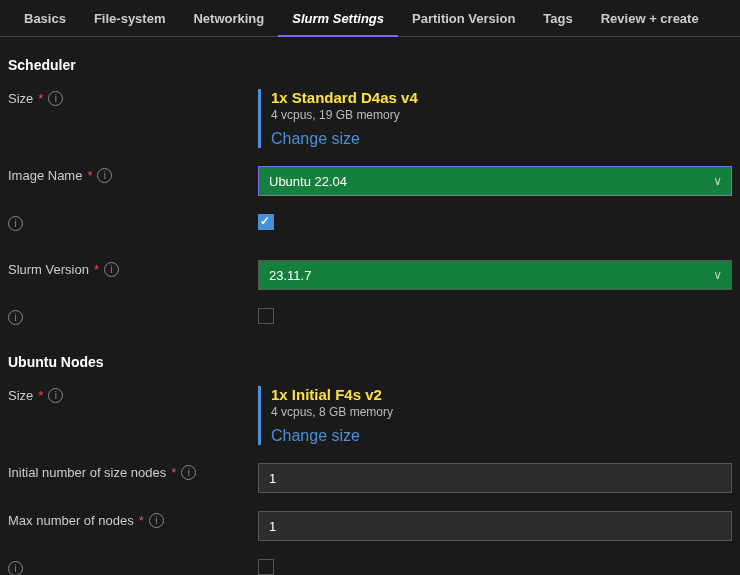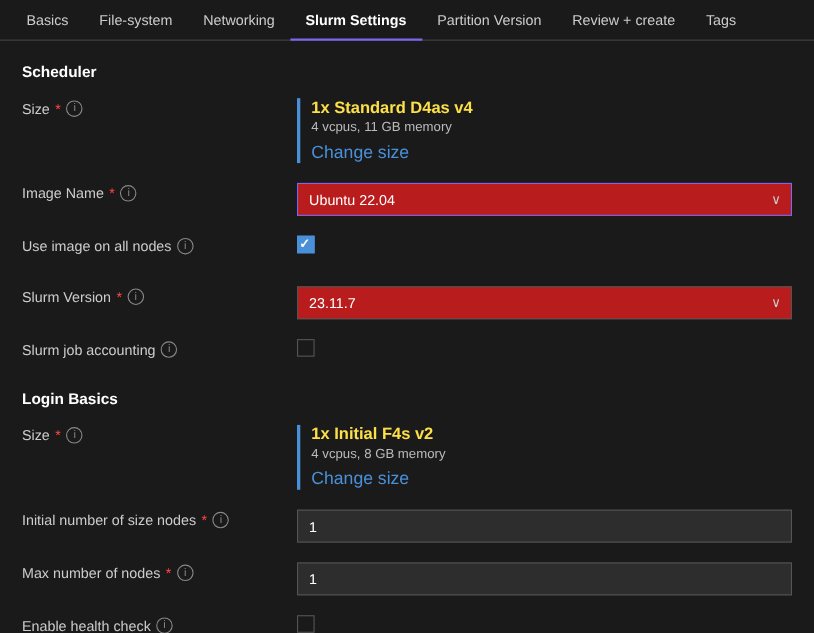--- a/index.html
+++ b/index.html
@@ -25,38 +25,40 @@
     .nav-tab {
       padding: 8px 14px;
       cursor: pointer;
       color: #ccc;
       font-size: 13px;
       white-space: nowrap;
       position: relative;
       height: 37px;
       display: flex;
       align-items: center;
+      font-weight: bold;
     }
     .nav-tab.active {
       color: #ffffff;
       font-weight: 600;
+      font-style: italic;
     }
     .nav-tab.active::after {
       content: '';
       position: absolute;
       bottom: 0;
       left: 0;
       right: 0;
       height: 2px;
       background: #7b68ee;
     }
 
     
     .content {
-      padding: 20px 20px;
+      padding: 20px 8px;
       overflow-y: auto;
       height: calc(575px - 37px);
     }
 
     
     .section-header {
       font-size: 14px;
       font-weight: 700;
       color: #ffffff;
       margin-bottom: 16px;
@@ -120,21 +122,21 @@
     .vm-size-change {
       color: #4a90d9;
       font-size: 16px;
       margin-top: 8px;
       cursor: pointer;
     }
 
     
     .select-field {
       width: 100%;
-      background: #b91c1c;
+      background: #15803d;
       border: 1px solid #7b68ee;
       color: #ffffff;
       padding: 5px 30px 5px 10px;
       font-size: 13px;
       appearance: none;
       cursor: pointer;
       position: relative;
       height: 30px;
       outline: none;
     }
@@ -204,38 +206,38 @@
   </style>
 </head>
 <body>
 
 <nav class="nav-tabs">
   <div class="nav-tab">Basics</div>
   <div class="nav-tab">File-system</div>
   <div class="nav-tab">Networking</div>
   <div class="nav-tab active">Slurm Settings</div>
   <div class="nav-tab">Partition Version</div>
+  <div class="nav-tab">Tags</div>
   <div class="nav-tab">Review + create</div>
-  <div class="nav-tab">Tags</div>
 </nav>
 
 <div class="content">
 
   <div class="section-header">Scheduler</div>
 
   <div class="form-row">
     <div class="form-label">
       <span>Size</span>
       <span class="label-required">*</span>
       <span class="info-icon">i</span>
     </div>
     <div class="form-value">
       <div class="vm-size-box">
         <div class="vm-size-name">1x Standard D4as v4</div>
-        <div class="vm-size-detail">4 vcpus, 11 GB memory</div>
+        <div class="vm-size-detail">4 vcpus, 19 GB memory</div>
         <div class="vm-size-change">Change size</div>
       </div>
     </div>
   </div>
 
   <div class="form-row">
     <div class="form-label">
       <span>Image Name</span>
       <span class="label-required">*</span>
       <span class="info-icon">i</span>
@@ -246,21 +248,20 @@
           <option>Ubuntu 22.04</option>
           <option>Ubuntu 20.04</option>
           <option>CentOS 7</option>
         </select>
       </div>
     </div>
   </div>
 
   <div class="form-row">
     <div class="form-label">
-      <span>Use image on all nodes</span>
       <span class="info-icon">i</span>
     </div>
     <div class="form-value checkbox-container">
       <input type="checkbox" class="custom-checkbox" checked="" style="">
     </div>
   </div>
 
   <div class="form-row">
     <div class="form-label">
       <span>Slurm Version</span>
@@ -273,30 +274,29 @@
           <option>23.11.7</option>
           <option>23.11.6</option>
           <option>23.11.5</option>
         </select>
       </div>
     </div>
   </div>
 
   <div class="form-row">
     <div class="form-label">
-      <span>Slurm job accounting</span>
       <span class="info-icon">i</span>
     </div>
     <div class="form-value checkbox-container">
       <input type="checkbox" class="custom-checkbox" style="">
     </div>
   </div>
 
   <div class="section-divider"></div>
-  <div class="section-header">Login Basics</div>
+  <div class="section-header">Ubuntu Nodes</div>
 
   <div class="form-row">
     <div class="form-label">
       <span>Size</span>
       <span class="label-required">*</span>
       <span class="info-icon">i</span>
     </div>
     <div class="form-value">
       <div class="vm-size-box">
         <div class="vm-size-name">1x Initial F4s v2</div>
@@ -323,21 +323,20 @@
       <span class="label-required">*</span>
       <span class="info-icon">i</span>
     </div>
     <div class="form-value">
       <input type="text" class="text-input" value="1" style="">
     </div>
   </div>
 
   <div class="form-row">
     <div class="form-label">
-      <span>Enable health check</span>
       <span class="info-icon">i</span>
     </div>
     <div class="form-value checkbox-container">
       <input type="checkbox" class="custom-checkbox" style="">
     </div>
   </div>
 
 </div>
 
 </body></html>

